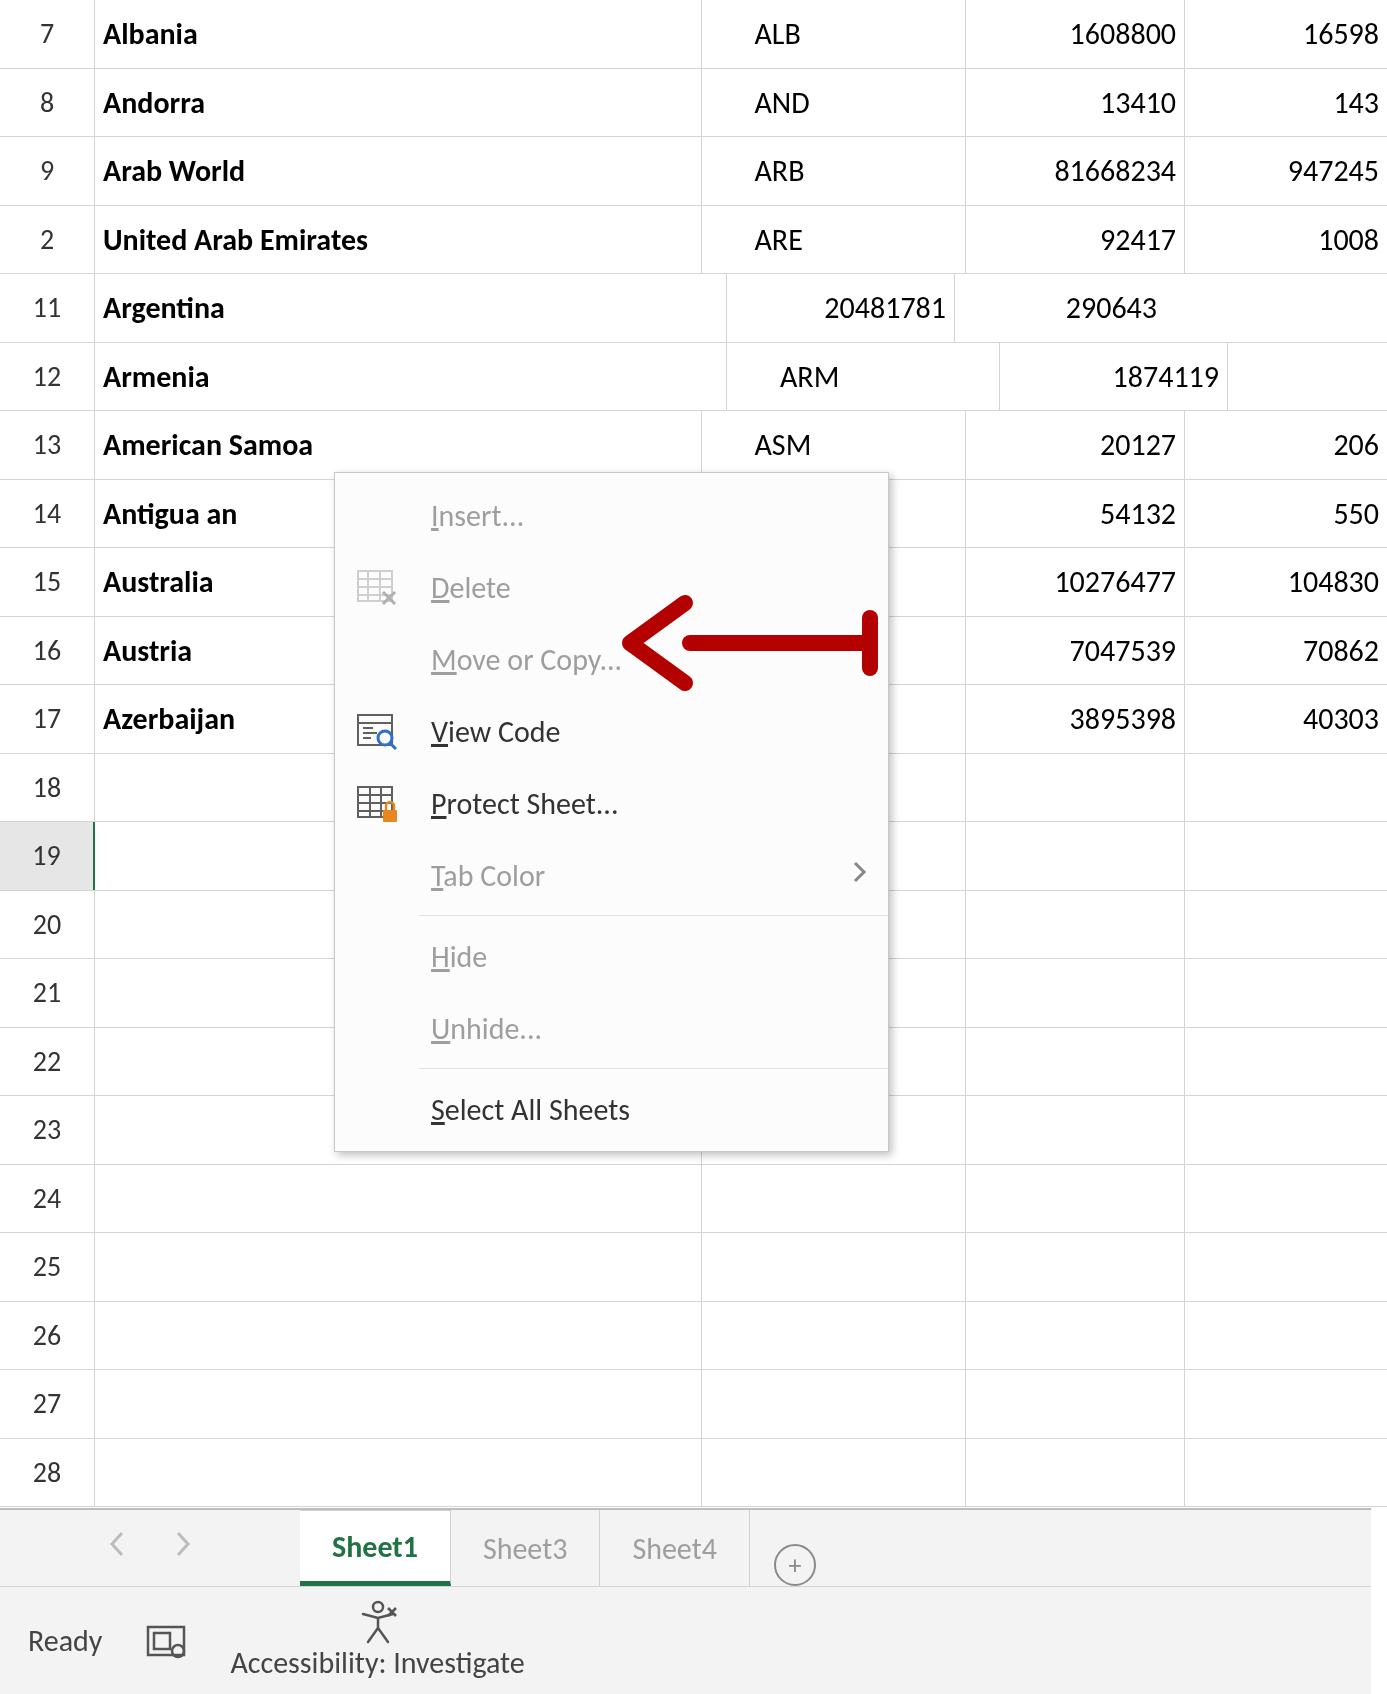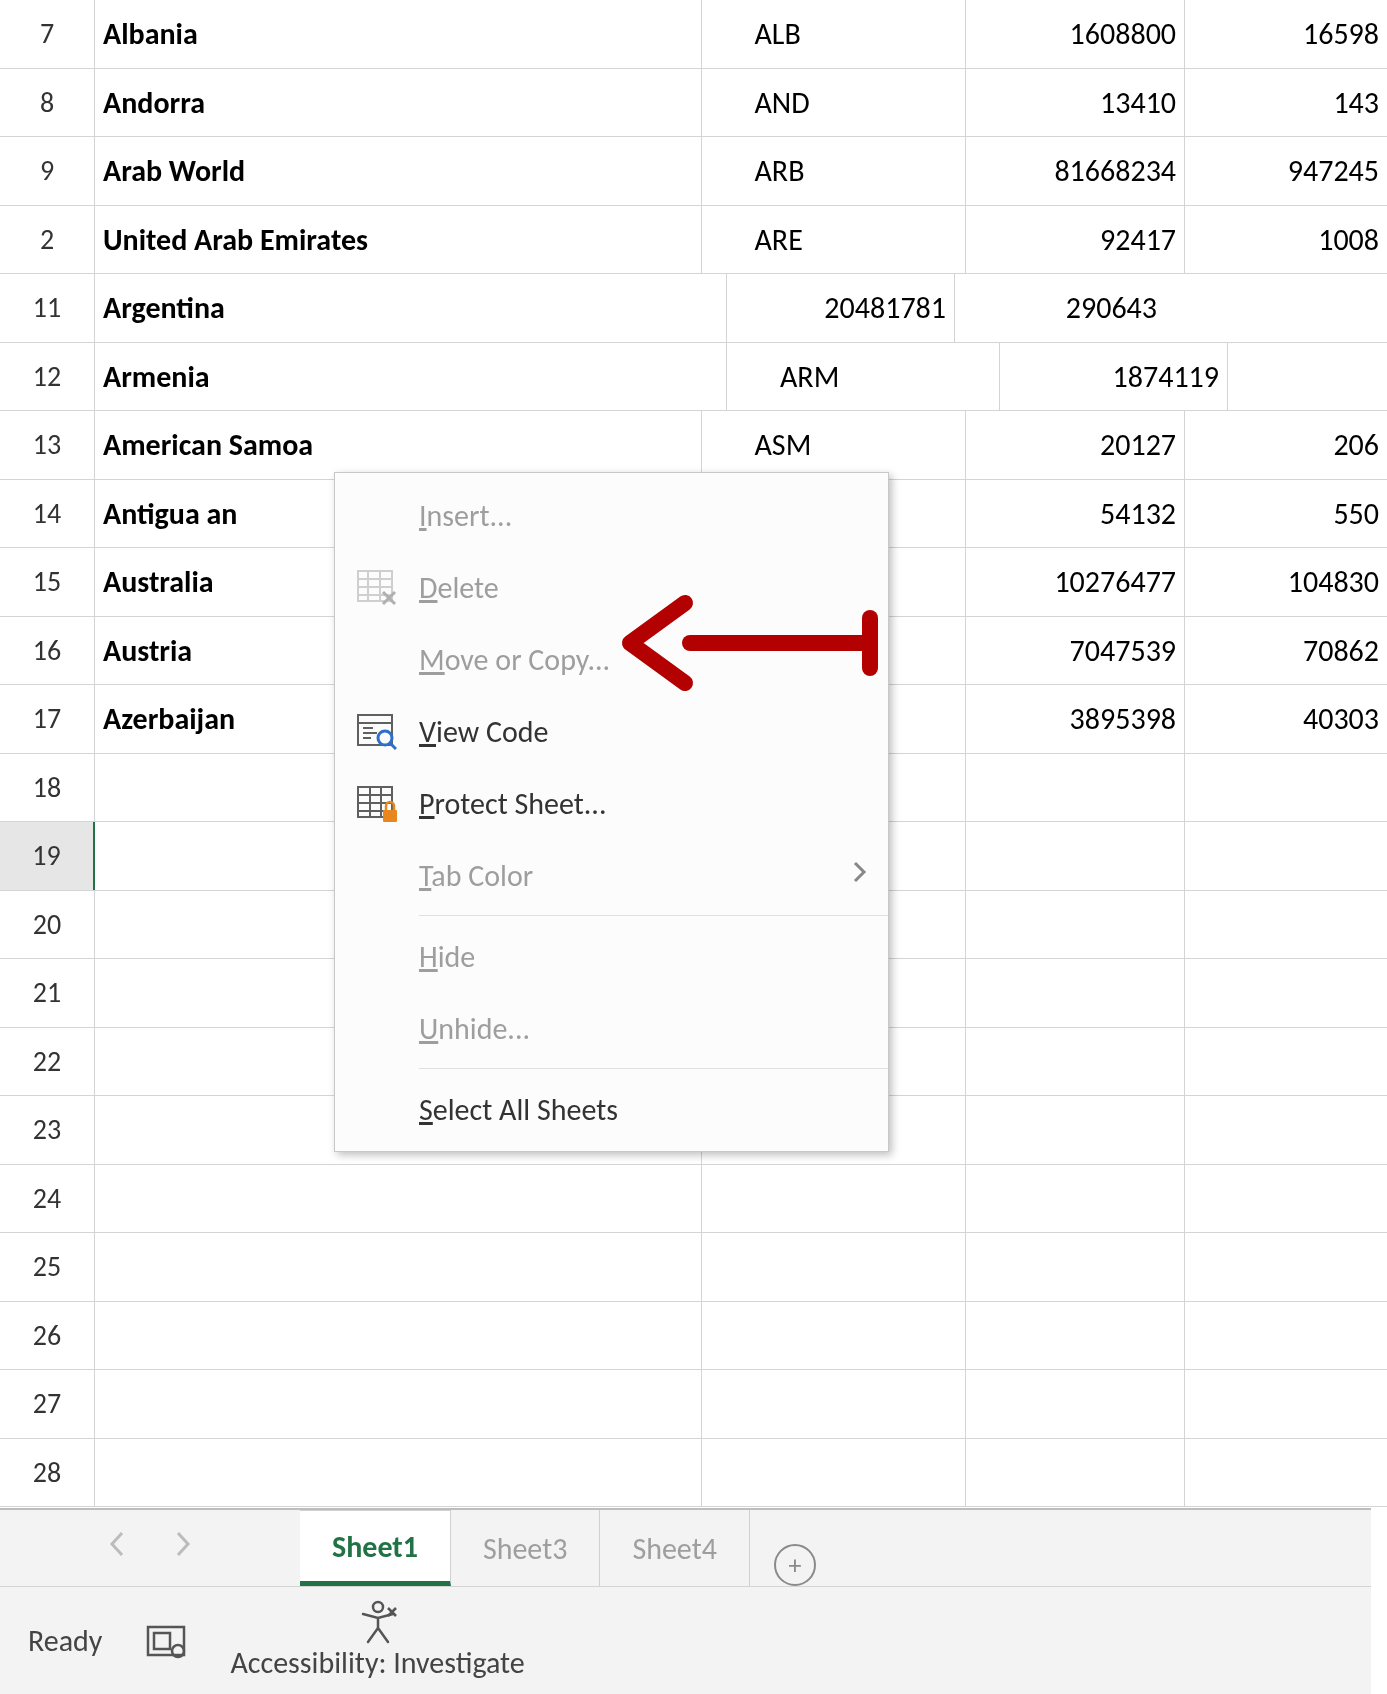--- a/index.html
+++ b/index.html
@@ -76,21 +76,21 @@
   .menu-item.enabled { color: #333; }
   .menu-icon {
     width: 58px;
     height: 46px;
     display: flex;
     align-items: center;
     justify-content: center;
     margin-right: 14px;
     flex-shrink: 0;
   }
-  .menu-label { flex: 1; }
+  .menu-label { flex: 1; margin-left: 12px; }
   .menu-label .accel { text-decoration: underline; }
   .menu-arrow {
     font-size: 26px;
     color: #888;
   }
   .menu-sep {
     height: 1px;
     background: #e0e0e0;
     margin: 4px 0 4px 84px;
   }

